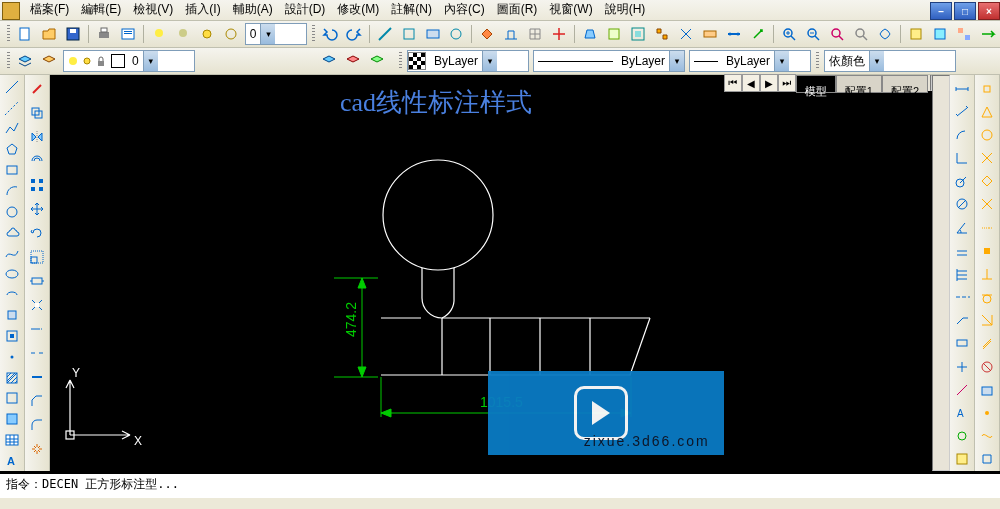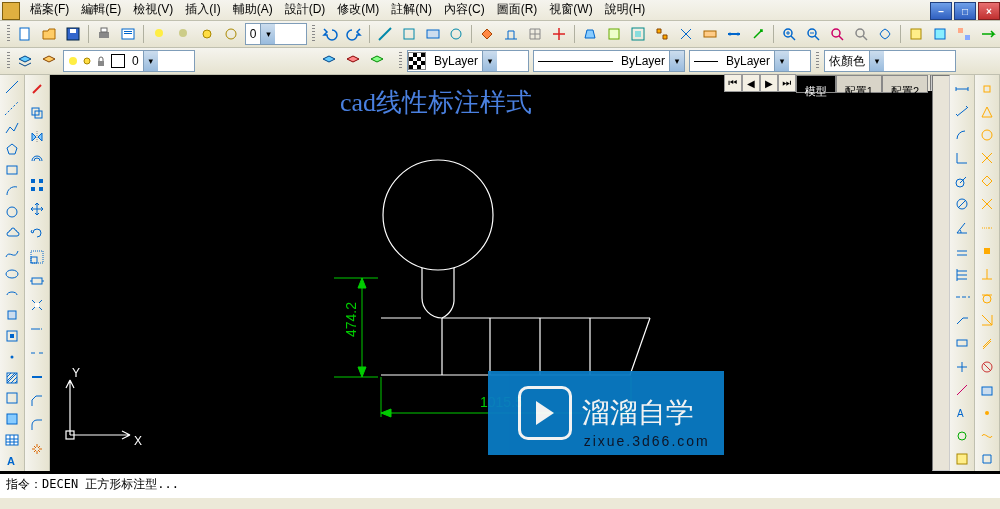--- a/index.html
+++ b/index.html
@@ -585,21 +585,20 @@
           <path d="M20 360 h60 l-8 -4 m8 4 l-8 4"></path>
           <path d="M20 360 v-55 l-4 8 m4 -8 l4 8"></path>
           <rect x="16" y="356" width="8" height="8"></rect>
         </g>
         <text x="22" y="302" fill="#fff" font-size="12">Y</text>
         <text x="84" y="370" fill="#fff" font-size="12">X</text>
       </svg>
 
       <div class="watermark">
         <div class="play"></div>
-        <div class="wm-text">溜溜自学</div>
         <div class="wm-sub">zixue.3d66.com</div>
       </div>
     </div>
 
     <div class="scroll-h">
       <div class="nav-btns">
         <div class="nb">⏮</div>
         <div class="nb">◀</div>
         <div class="nb">▶</div>
         <div class="nb">⏭</div>

